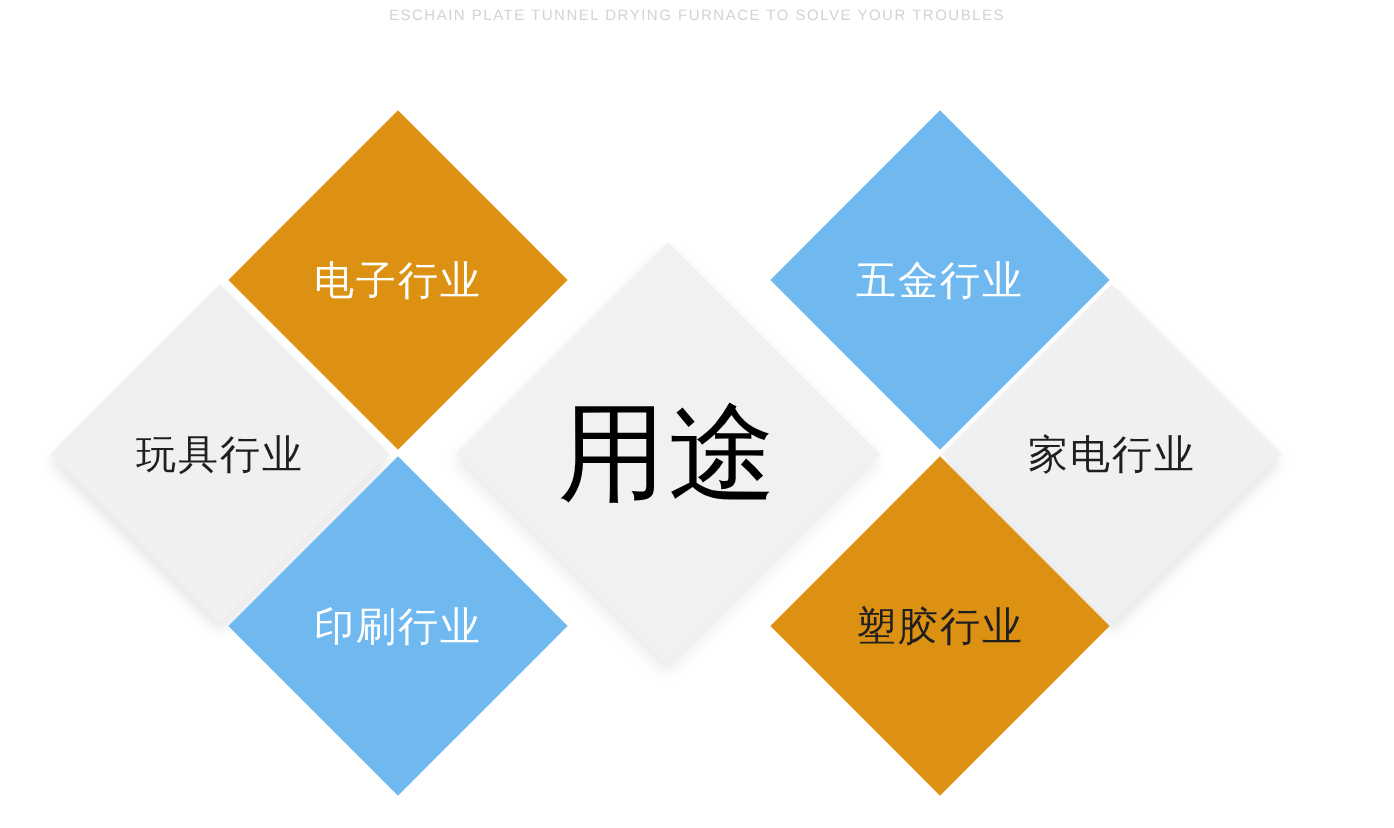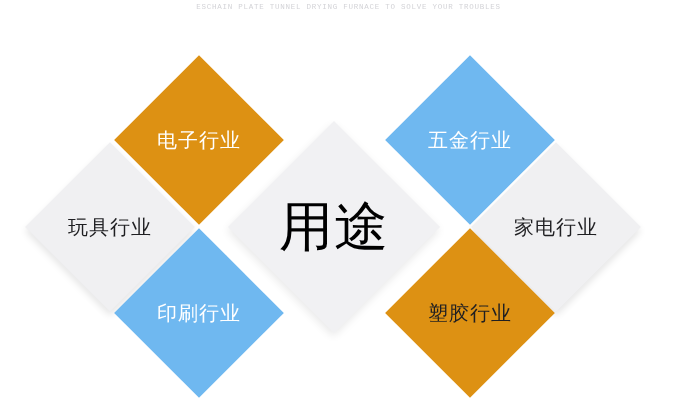--- a/index.html
+++ b/index.html
@@ -21,21 +21,21 @@
   
   #tagline {
     position: absolute;
     top: 3px;
     left: 0;
     width: 697px;
     text-align: center;
     font-size: 7.5px;
     letter-spacing: 0.75px;
     color: #d3d3d7;
-    font-family: Liberation Mono, monospace;
+    font-family: Liberation Sans, sans-serif;
     white-space: nowrap;
     user-select: none;
   }
   
   .diamond {
     position: absolute;
     width: 120px;
     height: 120px;
     transform: rotate(45deg);
     display: flex;

